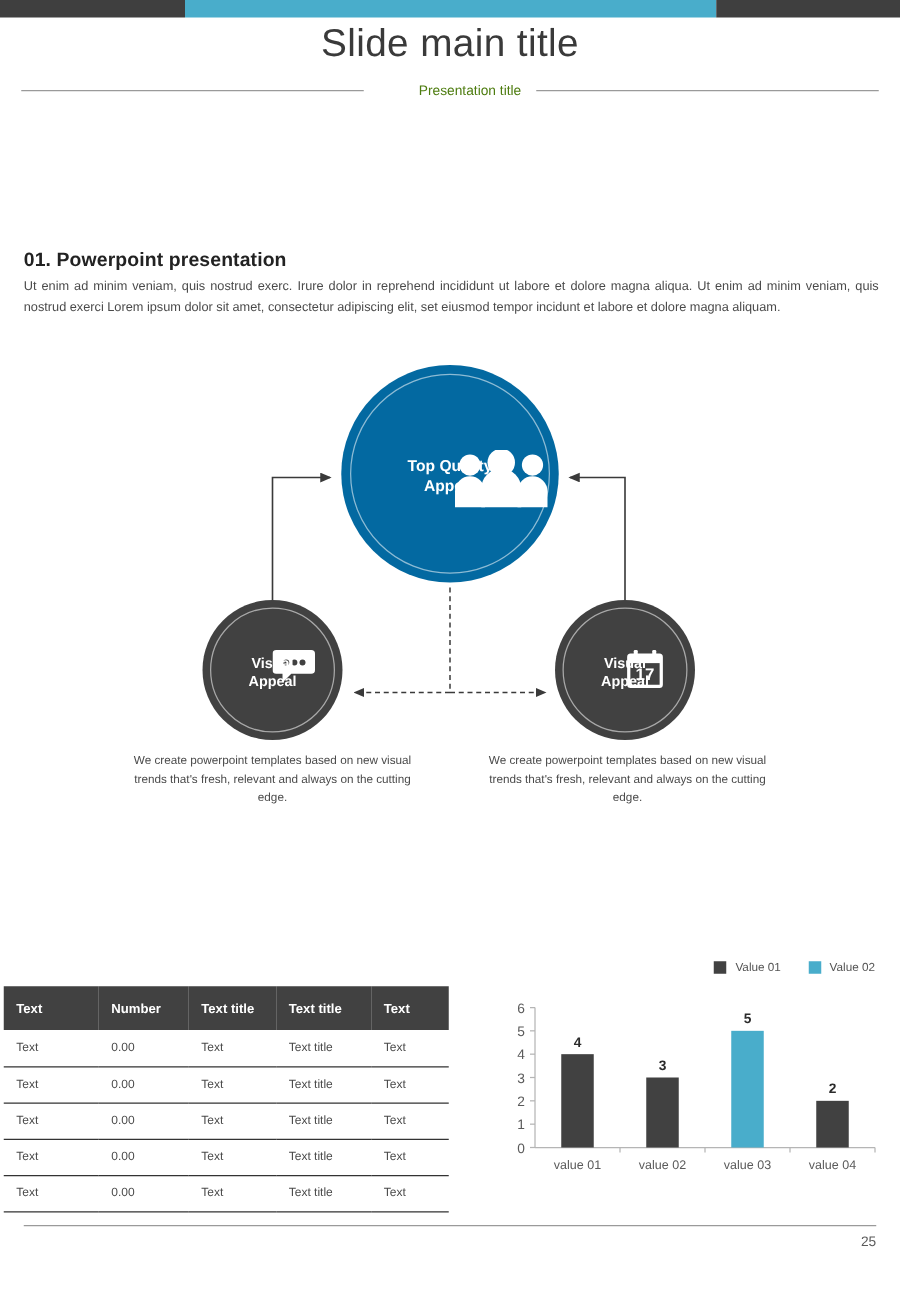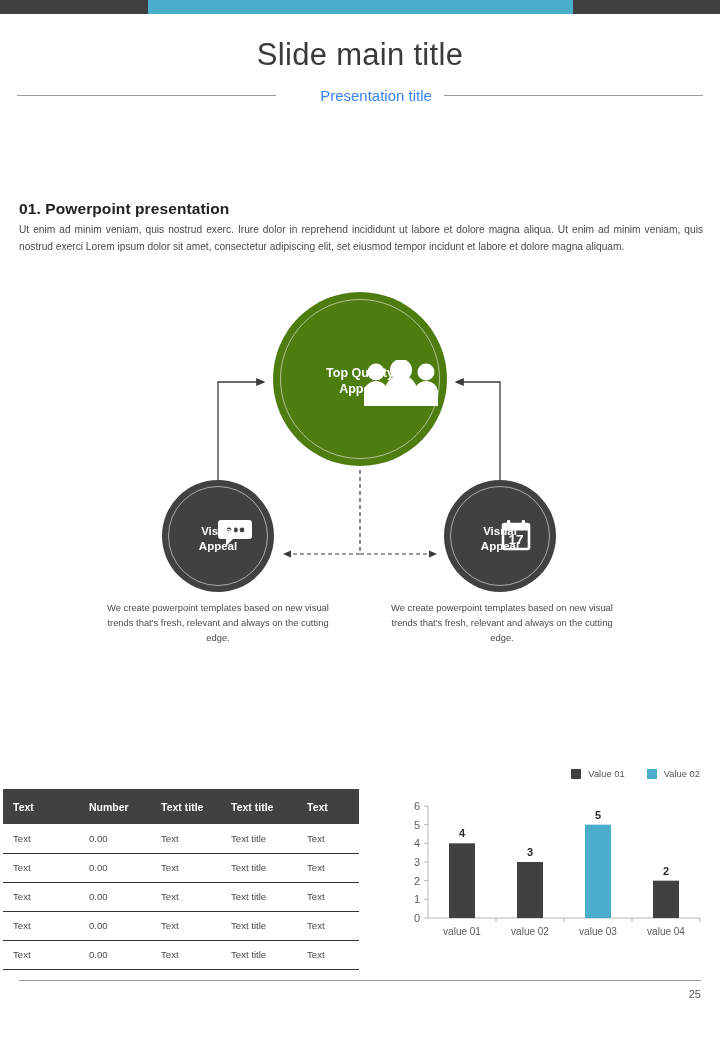--- a/index.html
+++ b/index.html
@@ -12,31 +12,31 @@
   }
   .slide { position: relative; width: 720px; height: 1040px; }
 
   
   .topbar { position: absolute; top: 0; left: 0; width: 720px; height: 14px; display: flex; }
   .topbar .seg-dark-l { width: 148px; background: #3f3f3f; }
   .topbar .seg-blue   { flex: 0 0 425px; background: #49adcb; }
   .topbar .seg-dark-r { flex: 1; background: #3f3f3f; }
 
   
-  .header { position: absolute; top: 22px; left: 0; width: 720px; text-align: center; }
+  .header { position: absolute; top: 2px; left: 0; width: 720px; text-align: center; }
   .main-title {
     font-size: 31px; font-weight: 400; color: #3a3a3a;
     letter-spacing: .3px; line-height: 1.25; padding-top: 14px;
   }
   .sub-row {
     display: flex; align-items: center; justify-content: center;
     gap: 12px; margin: 12px 17px 0 17px;
   }
   .sub-row .rule { flex: 1; height: 1px; background: #9a9a9a; }
-  .sub-title { font-size: 15px; color: #3b82f6; white-space: nowrap; padding-left: 32px; }
+  .sub-title { font-size: 11px; color: #4d7c0f; white-space: nowrap; padding-left: 32px; }
   .lead {
     font-size: 14.5px; color: #3f3f3f; line-height: 1.55;
     margin: 9px auto 0 auto; max-width: 660px;
   }
 
   
   .section-title {
     position: absolute; left: 19px;
     font-size: 15.5px; font-weight: bold; color: #222;
     letter-spacing: .1px;
@@ -58,21 +58,21 @@
   .node { position: absolute; border-radius: 50%; display: flex;
           flex-direction: column; align-items: center; justify-content: center; }
   .node .ring { position: absolute; border-radius: 50%; border: 1px solid rgba(255,255,255,.55); }
   .node-label {
     position: relative; text-align: center; color: #ffffff;
     font-weight: bold; line-height: 1.25;
   }
 
   #node-center {
     left: 273px; top: 10px; width: 174px; height: 174px;
-    background: #4d7c0f;
+    background: #0369a1;
   }
   #node-center .ring { left: 7px; top: 7px; right: 7px; bottom: 7px; }
   #node-center .node-label { font-size: 12.5px; margin-top: 6px; }
 
   #node-left, #node-right {
     width: 112px; height: 112px; background: #414141; top: 198px;
   }
   #node-left  { left: 162px; }
   #node-right { left: 444px; }
   #node-left .ring, #node-right .ring { left: 6px; top: 6px; right: 6px; bottom: 6px; }

